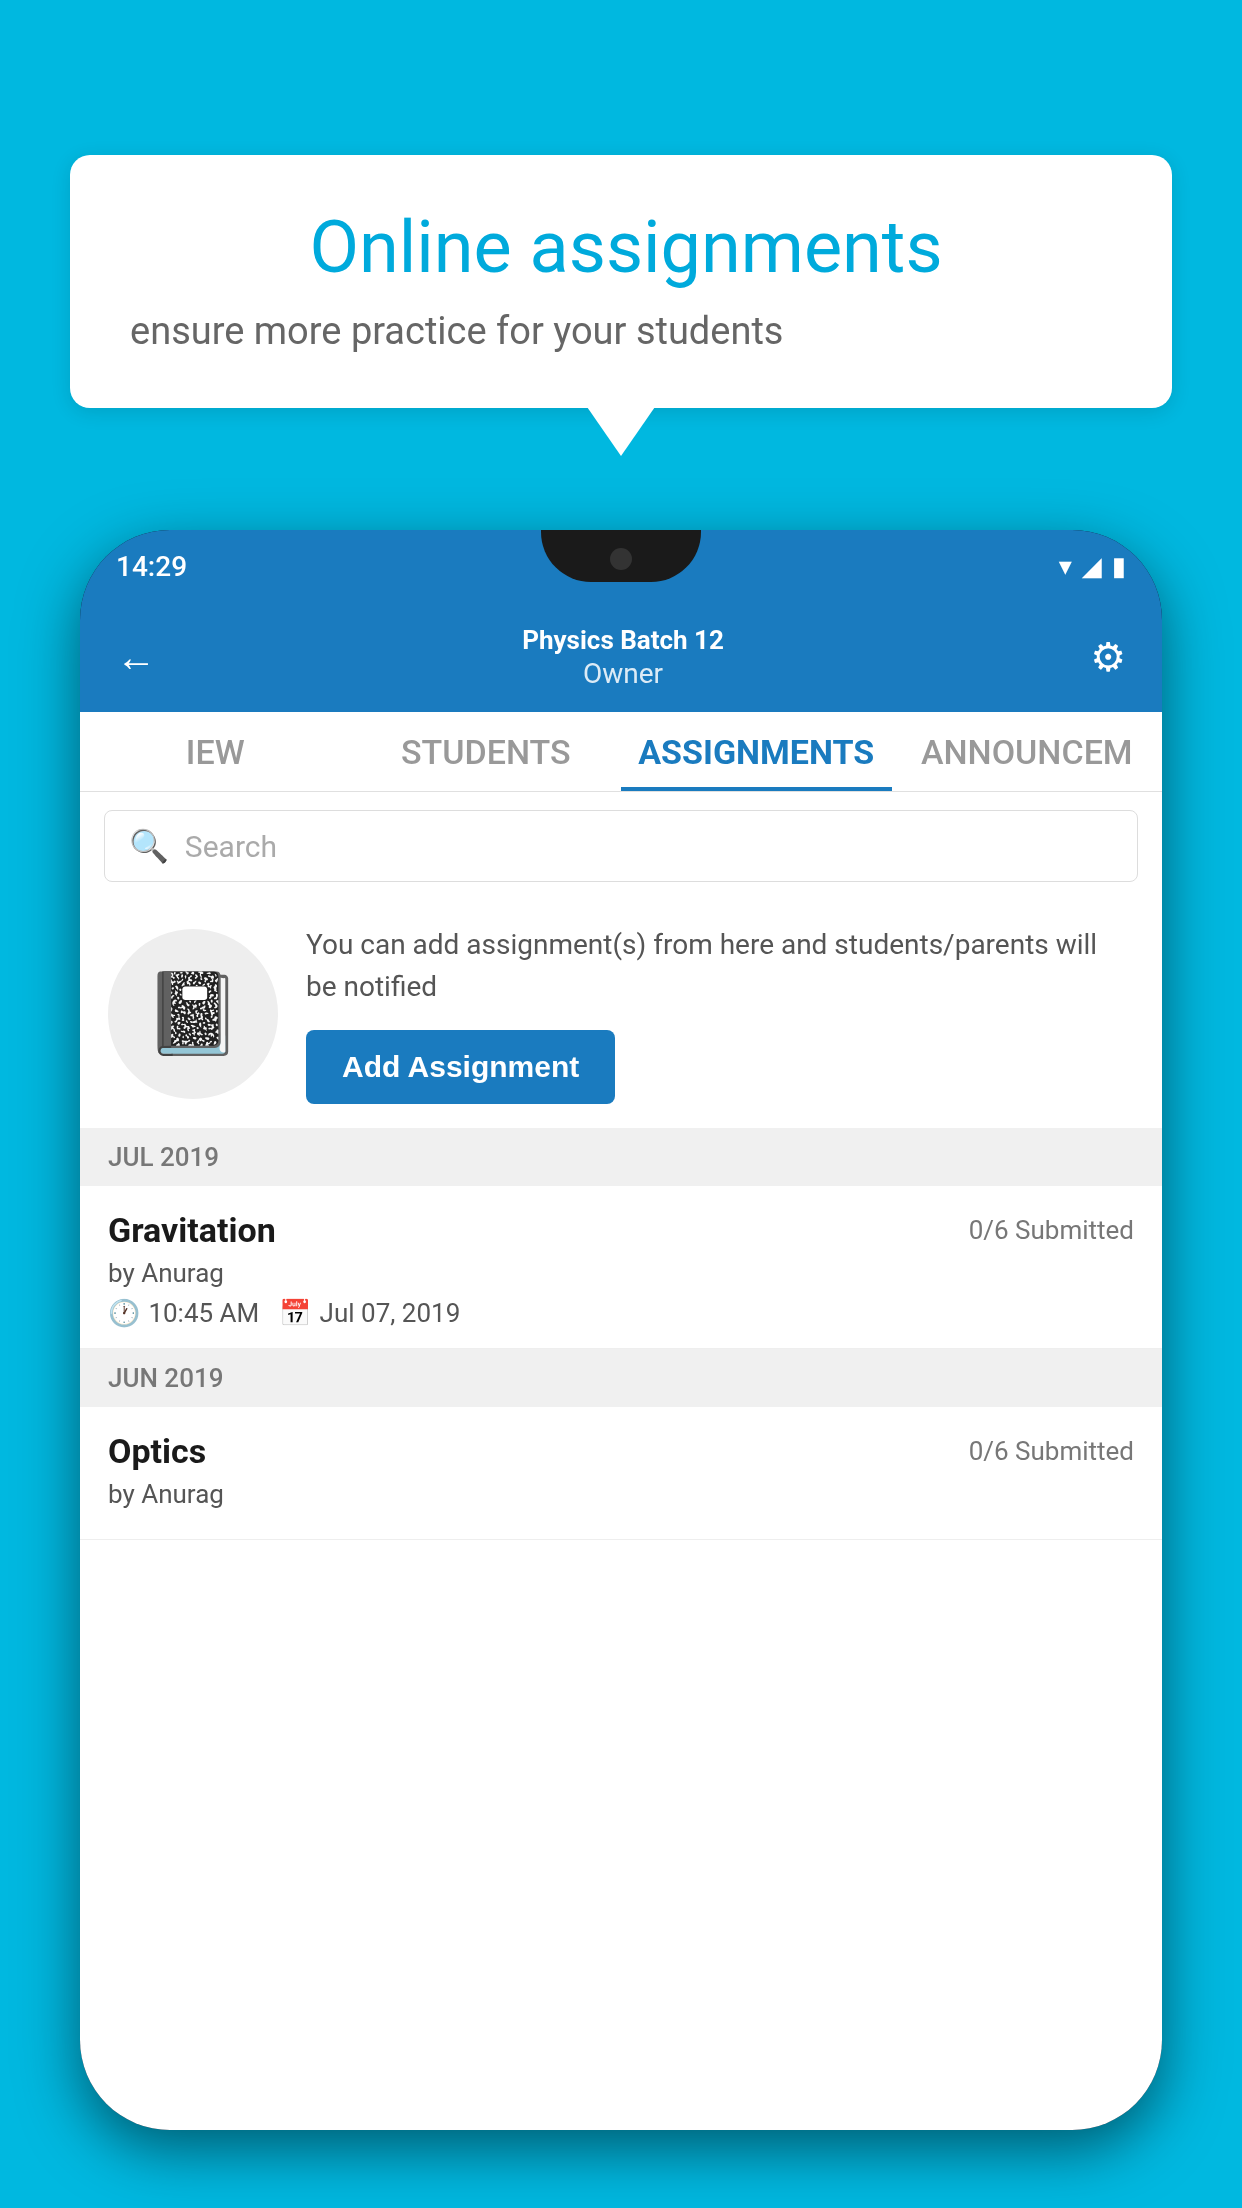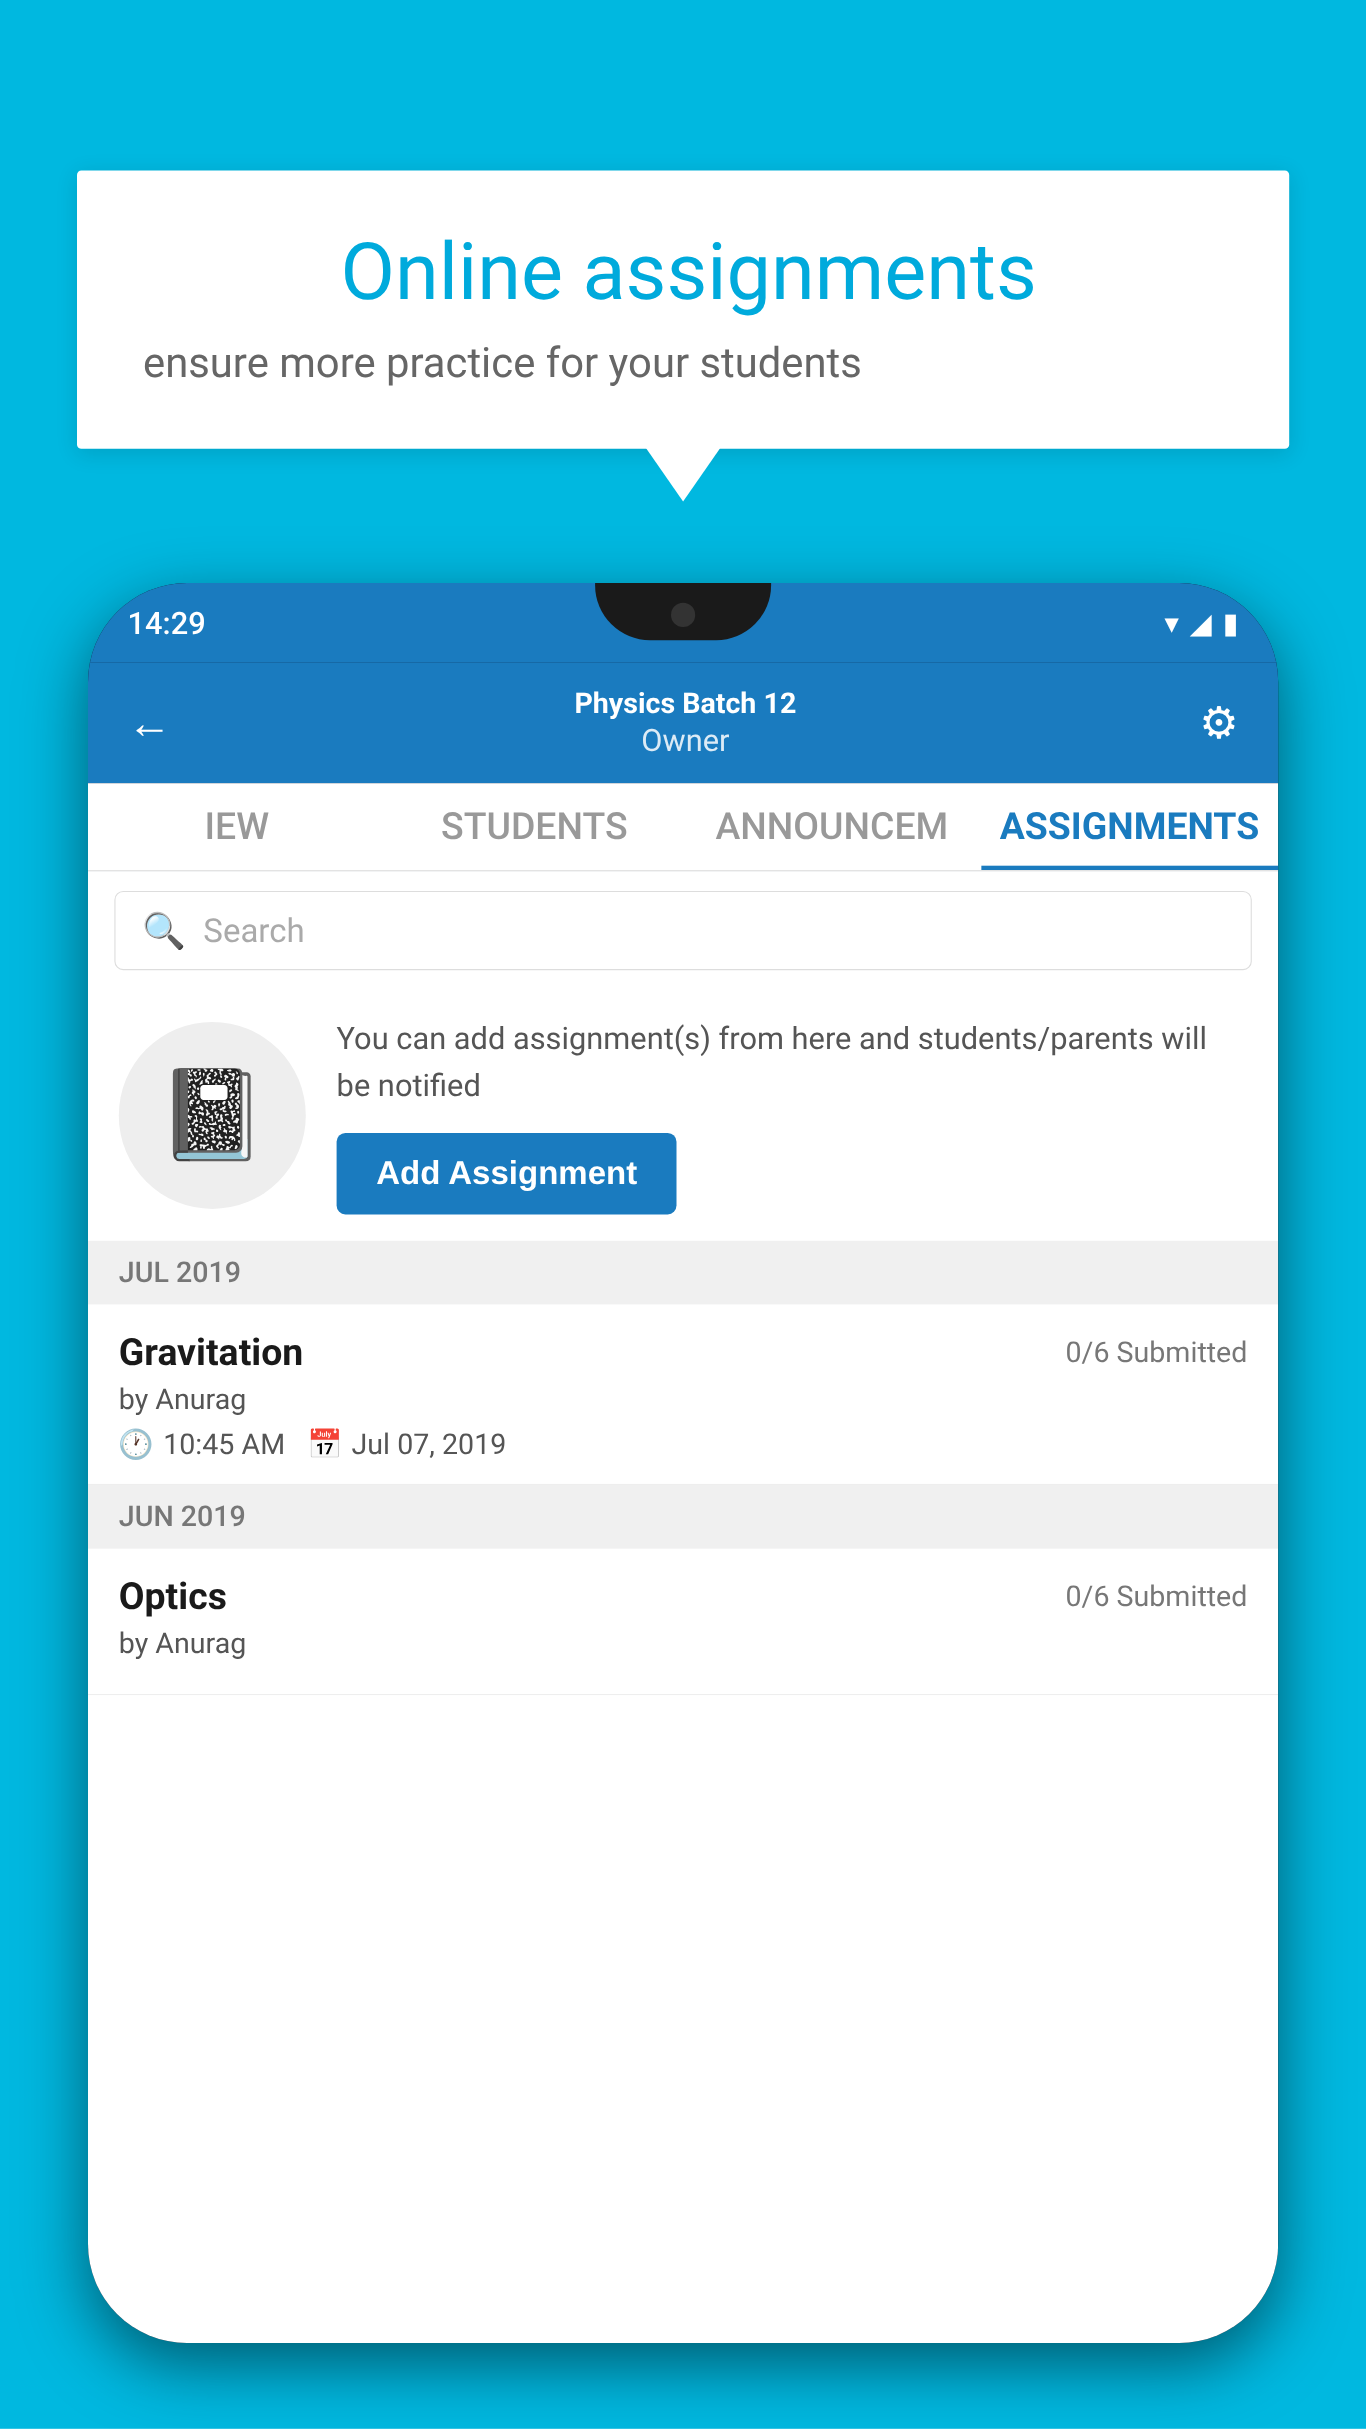--- a/index.html
+++ b/index.html
@@ -13,21 +13,21 @@
       overflow: hidden;
     }
 
     
     .speech-bubble {
       position: absolute;
       top: 155px;
       left: 70px;
       right: 70px;
       background: white;
-      border-radius: 4px;
+      border-radius: 20px;
       padding: 50px 50px 55px 60px;
       box-shadow: 0 4px 20px rgba(0,0,0,0.12);
     }
 
     .speech-bubble::after {
       content: '';
       position: absolute;
       bottom: -48px;
       left: 50%;
       transform: translateX(-50%);
@@ -369,25 +369,25 @@
       <span class="header-settings">⚙</span>
     </div>
 
     <div class="tab-bar">
       <div class="tab-item">
         <span>IEW</span>
       </div>
       <div class="tab-item">
         <span>STUDENTS</span>
       </div>
+      <div class="tab-item active">
+        <span>ASSIGNMENTS</span>
+      </div>
       <div class="tab-item">
         <span>ANNOUNCEM</span>
-      </div>
-      <div class="tab-item active">
-        <span>ASSIGNMENTS</span>
       </div>
     </div>
 
     <div class="phone-screen">
 
       <div class="search-bar">
         <div class="search-input-wrap">
           <span class="search-icon-svg">🔍</span>
           <span class="search-placeholder">Search</span>
         </div>

